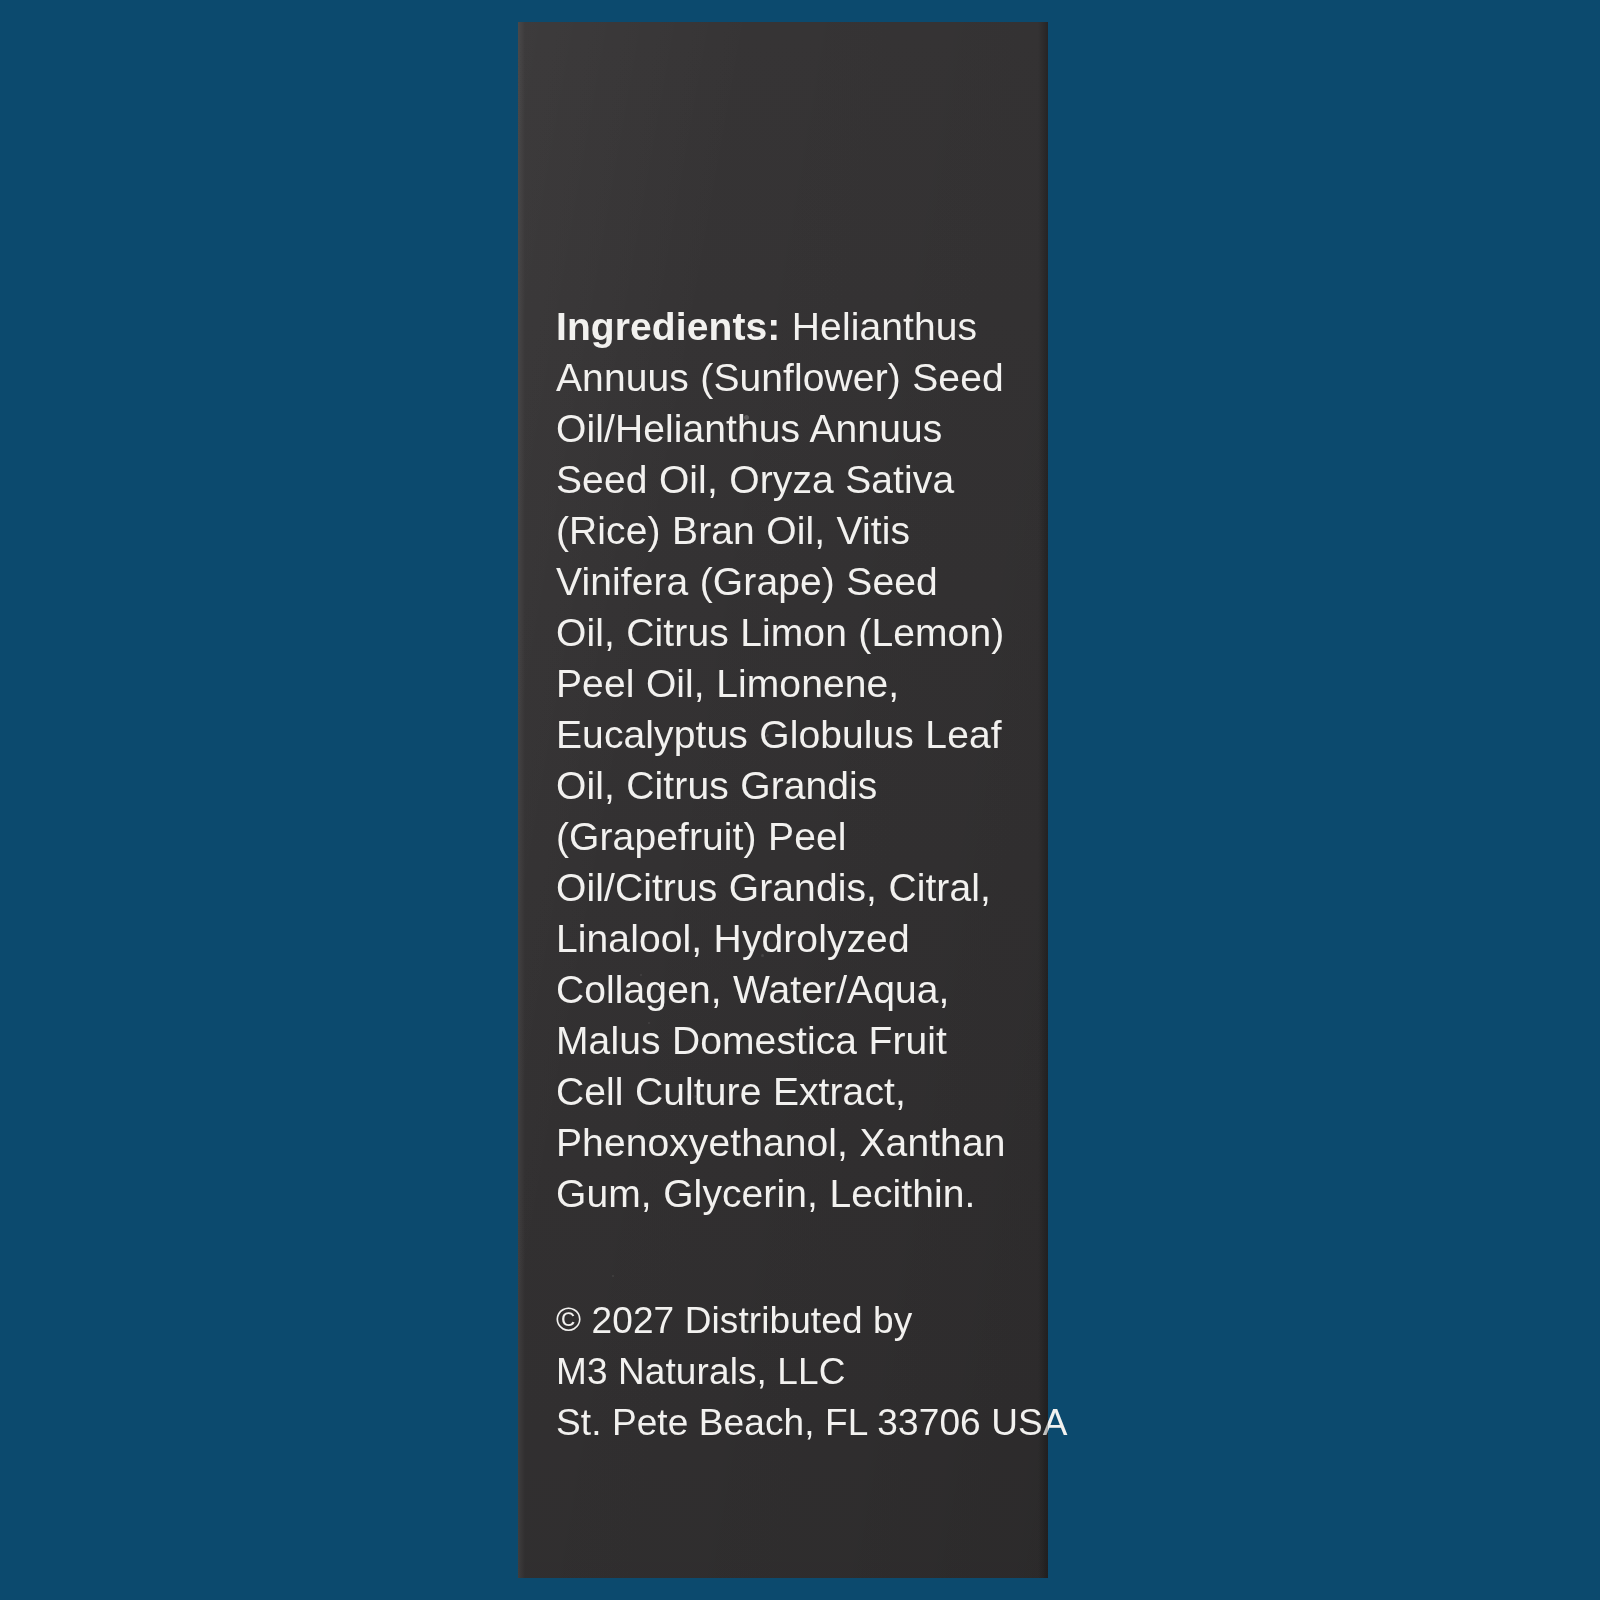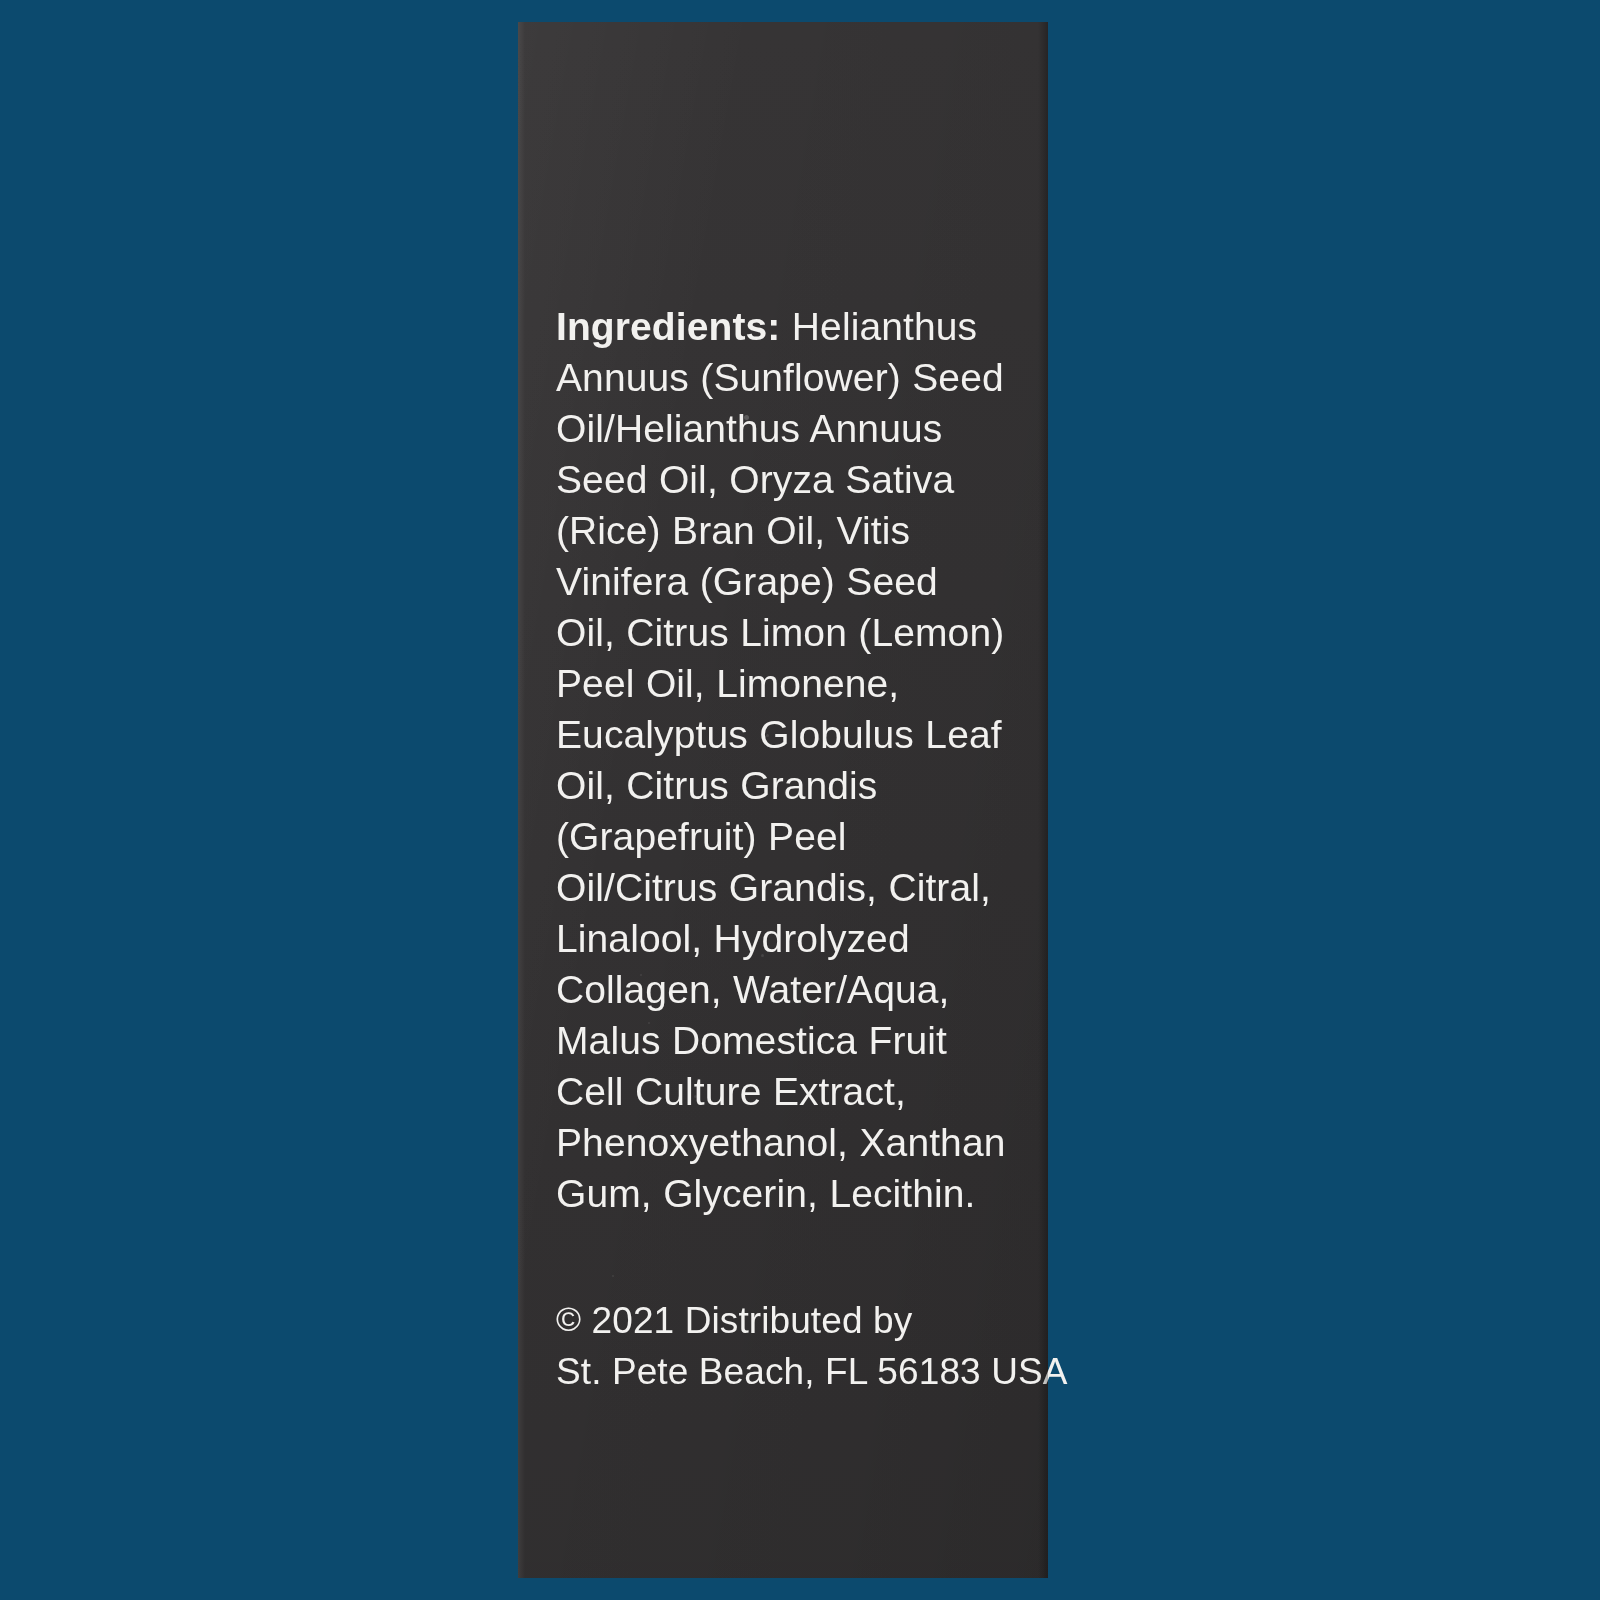--- a/index.html
+++ b/index.html
@@ -104,19 +104,20 @@
     <span class="speck" style="left:122px;top:952px;width:2px;height:2px;opacity:.4;"></span>
     <span class="speck" style="left:130px;top:1000px;width:2px;height:2px;opacity:.4;"></span>
     <span class="speck" style="left:176px;top:1073px;width:3px;height:3px;opacity:.45;"></span>
     <span class="speck" style="left:94px;top:1253px;width:2px;height:2px;opacity:.4;"></span>
 
     <div id="content">
 
       <p class="ingredients"><span class="lbl">Ingredients:</span><span> Helianthus Annuus (Sunflower) Seed Oil/Helianthus Annuus Seed Oil, Oryza Sativa (Rice) Bran Oil, Vitis Vinifera (Grape) Seed Oil, Citrus Limon (Lemon) Peel Oil, Limonene, Eucalyptus Globulus Leaf Oil, Citrus Grandis (Grapefruit) Peel Oil/Citrus Grandis, Citral, Linalool, Hydrolyzed Collagen, Water/Aqua, Malus Domestica Fruit Cell Culture Extract, Phenoxyethanol, Xanthan Gum, Glycerin, Lecithin.</span></p>
 
       <div class="addr">
-        <span class="line"><span class="copy-sym">©</span> <span>2021 Distributed by</span></span>
-        <span class="line">St. Pete Beach, FL 56183 USA</span>
+        <span class="line"><span class="copy-sym">©</span> <span>2027 Distributed by</span></span>
+        <span class="line">M3 Naturals, LLC</span>
+        <span class="line">St. Pete Beach, FL 33706 USA</span>
       </div>
 
     </div>
   </div>
 </div>
 
 </body></html>

